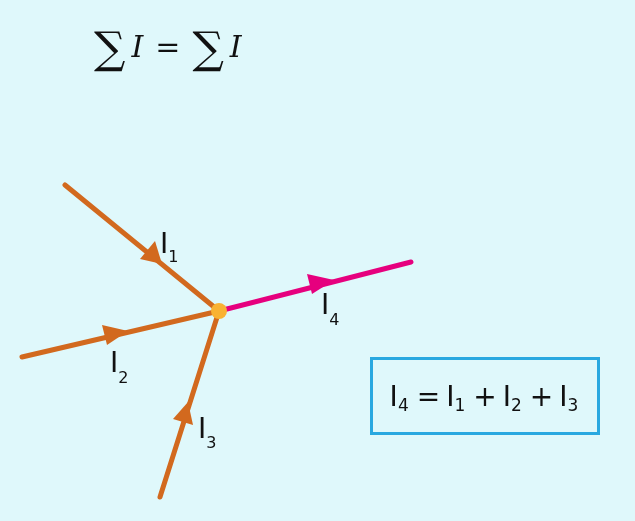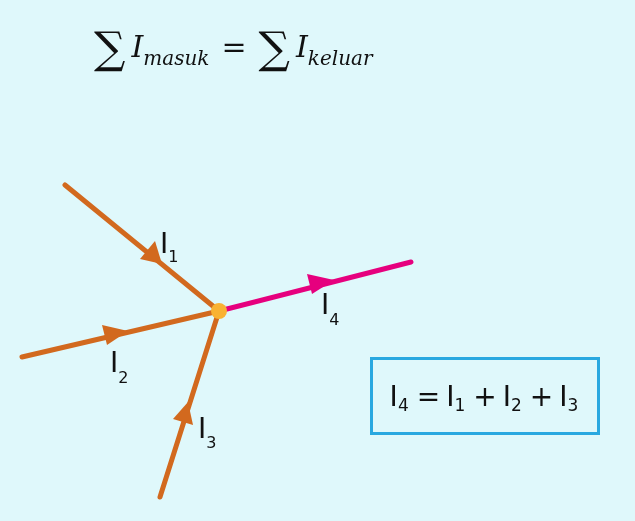--- a/index.html
+++ b/index.html
@@ -31,25 +31,23 @@
     }
     .eqbox .s { font-size: 17px; position: relative; top: 9px; margin-right: 2px; }
     .eqbox .op { margin: 0 6px; }
   </style>
 </head>
 <body>
 
 <div class="formula">
   <span class="sigma">∑</span>
   <span class="var">I</span>
-  <span class="sub">masuk</span>
   <span class="eq">=</span>
   <span class="sigma">∑</span>
   <span class="var">I</span>
-  <span class="sub">keluar</span>
 </div>
 
 <svg class="diagram" width="635" height="521" viewBox="0 0 635 521">
 
   <line x1="65" y1="185" x2="219" y2="311" stroke="#d2691e" stroke-width="5" stroke-linecap="round"></line>
   <polygon points="162,264 140,259 155,241" fill="#d2691e"></polygon>
 
   <line x1="22" y1="357" x2="219" y2="311" stroke="#d2691e" stroke-width="5" stroke-linecap="round"></line>
   <polygon points="128,331 107,345 102,325" fill="#d2691e"></polygon>
 

